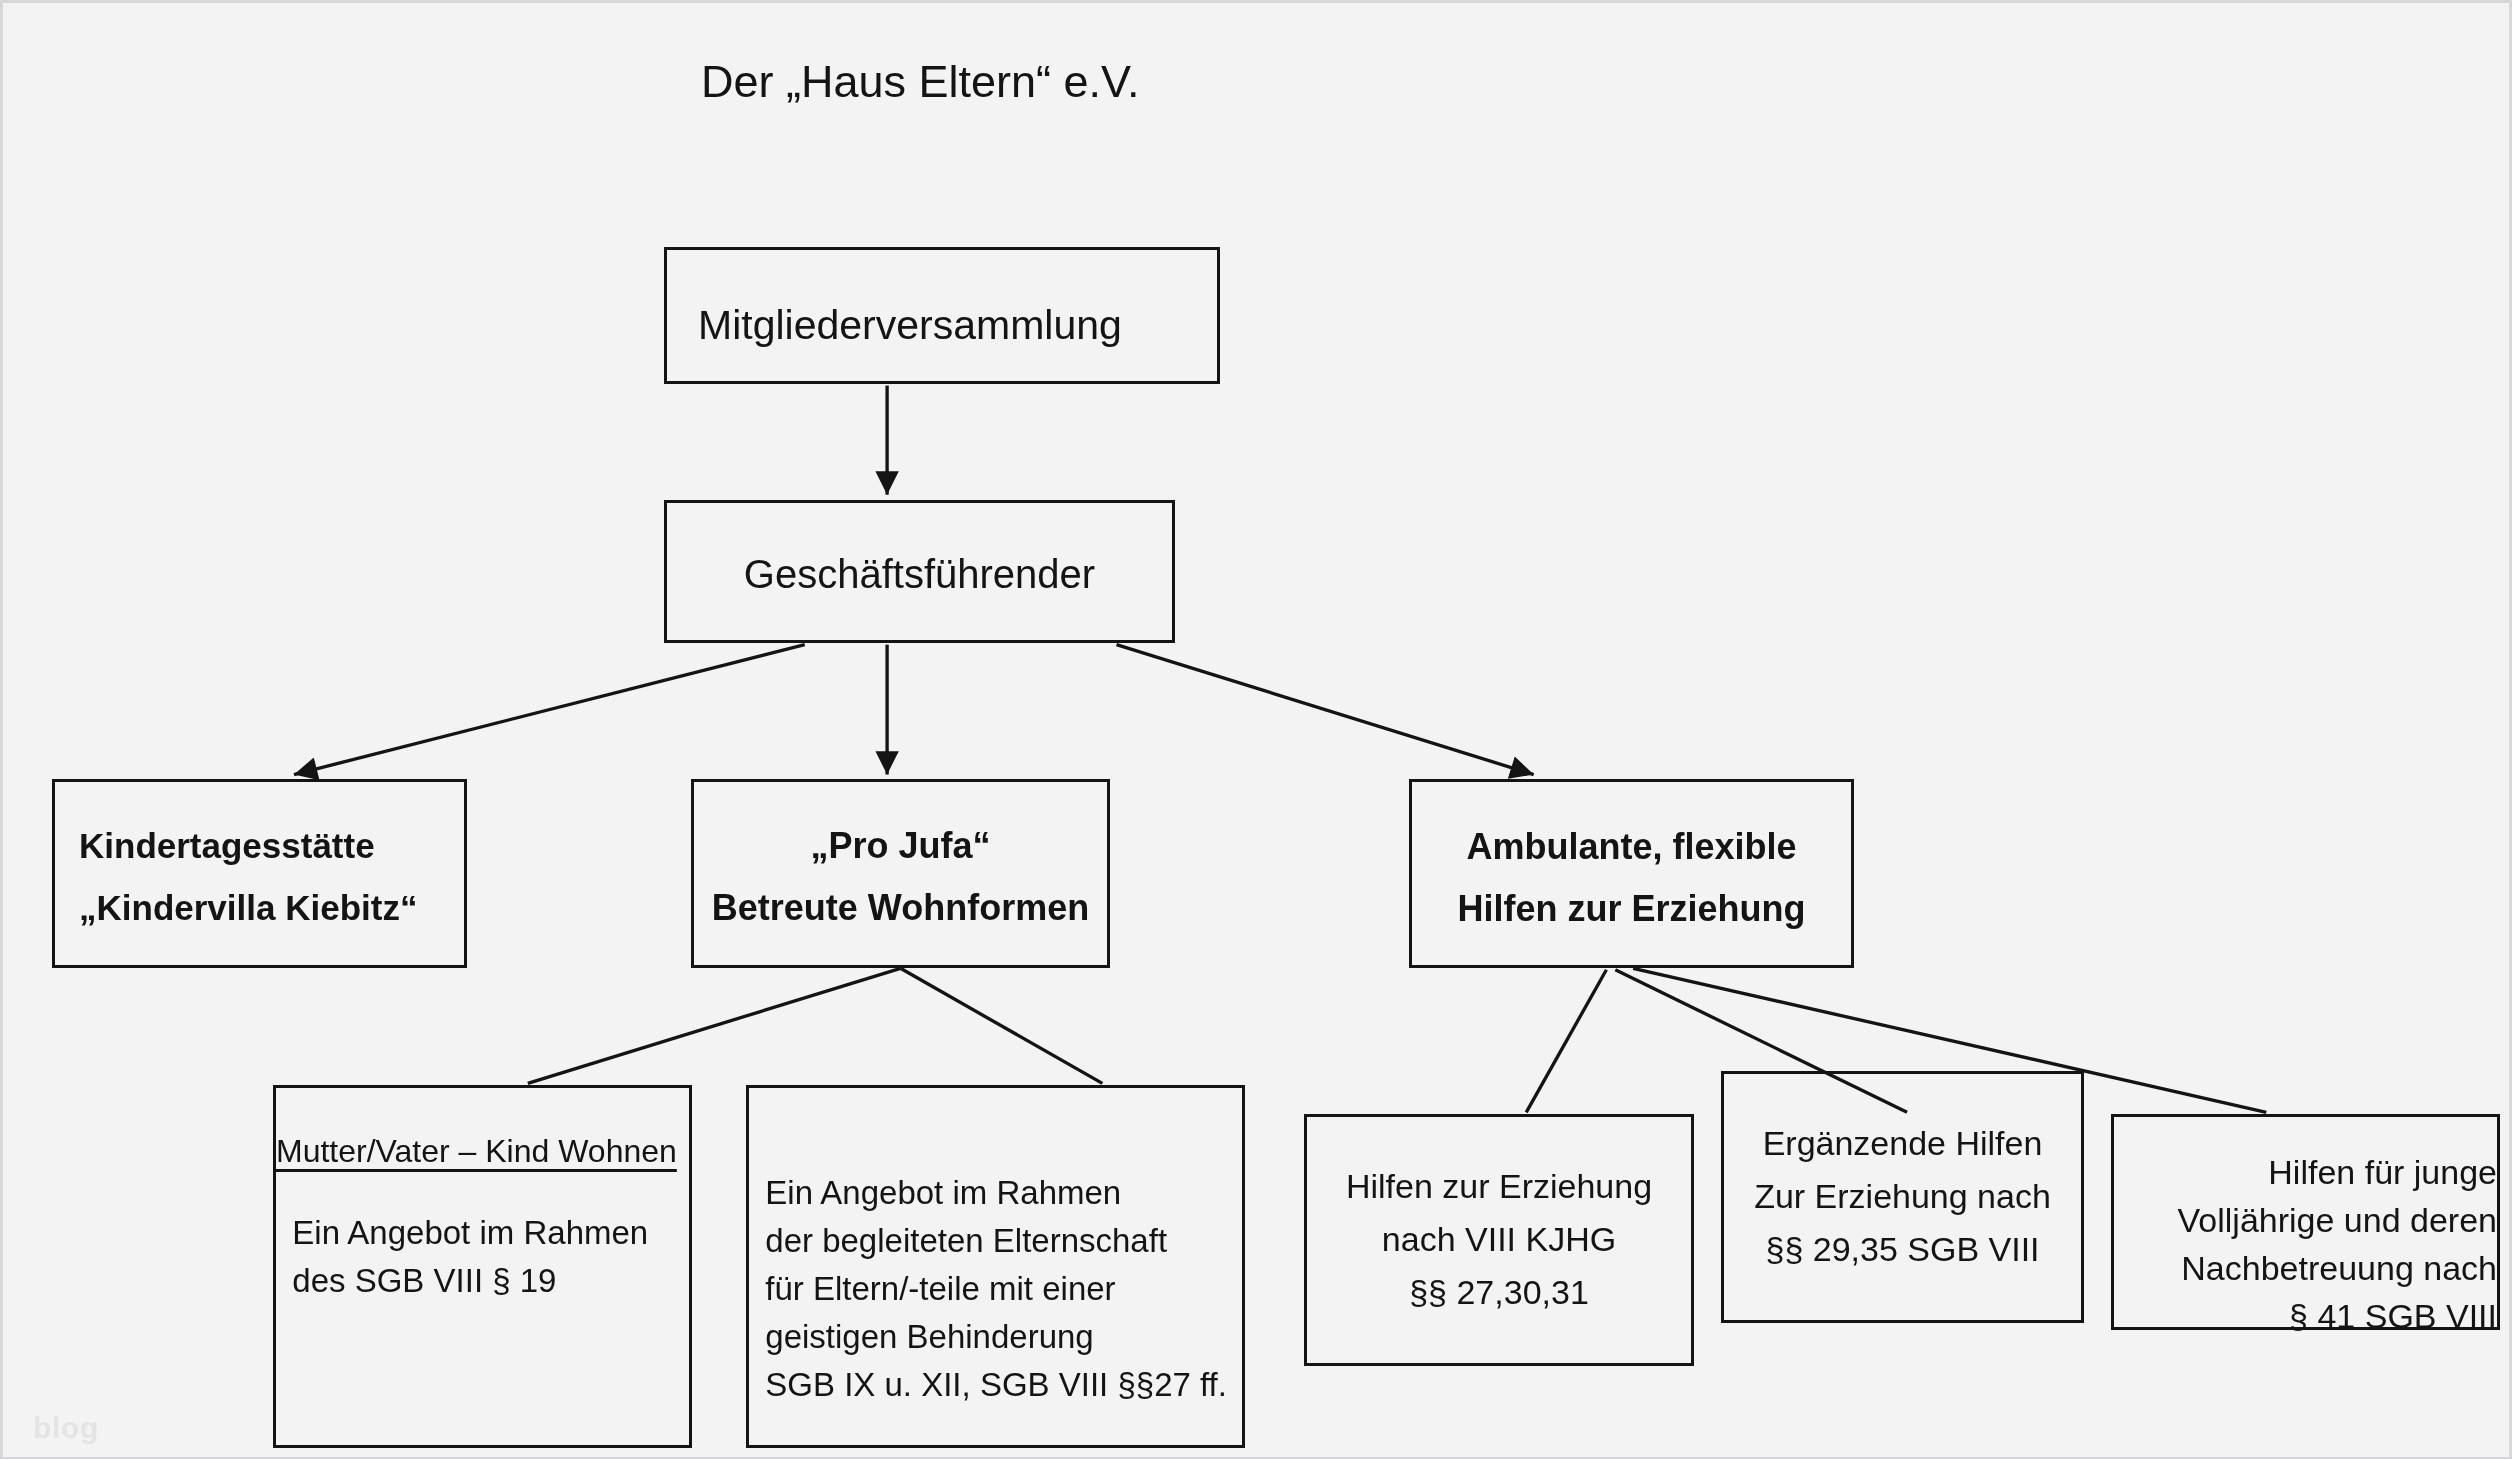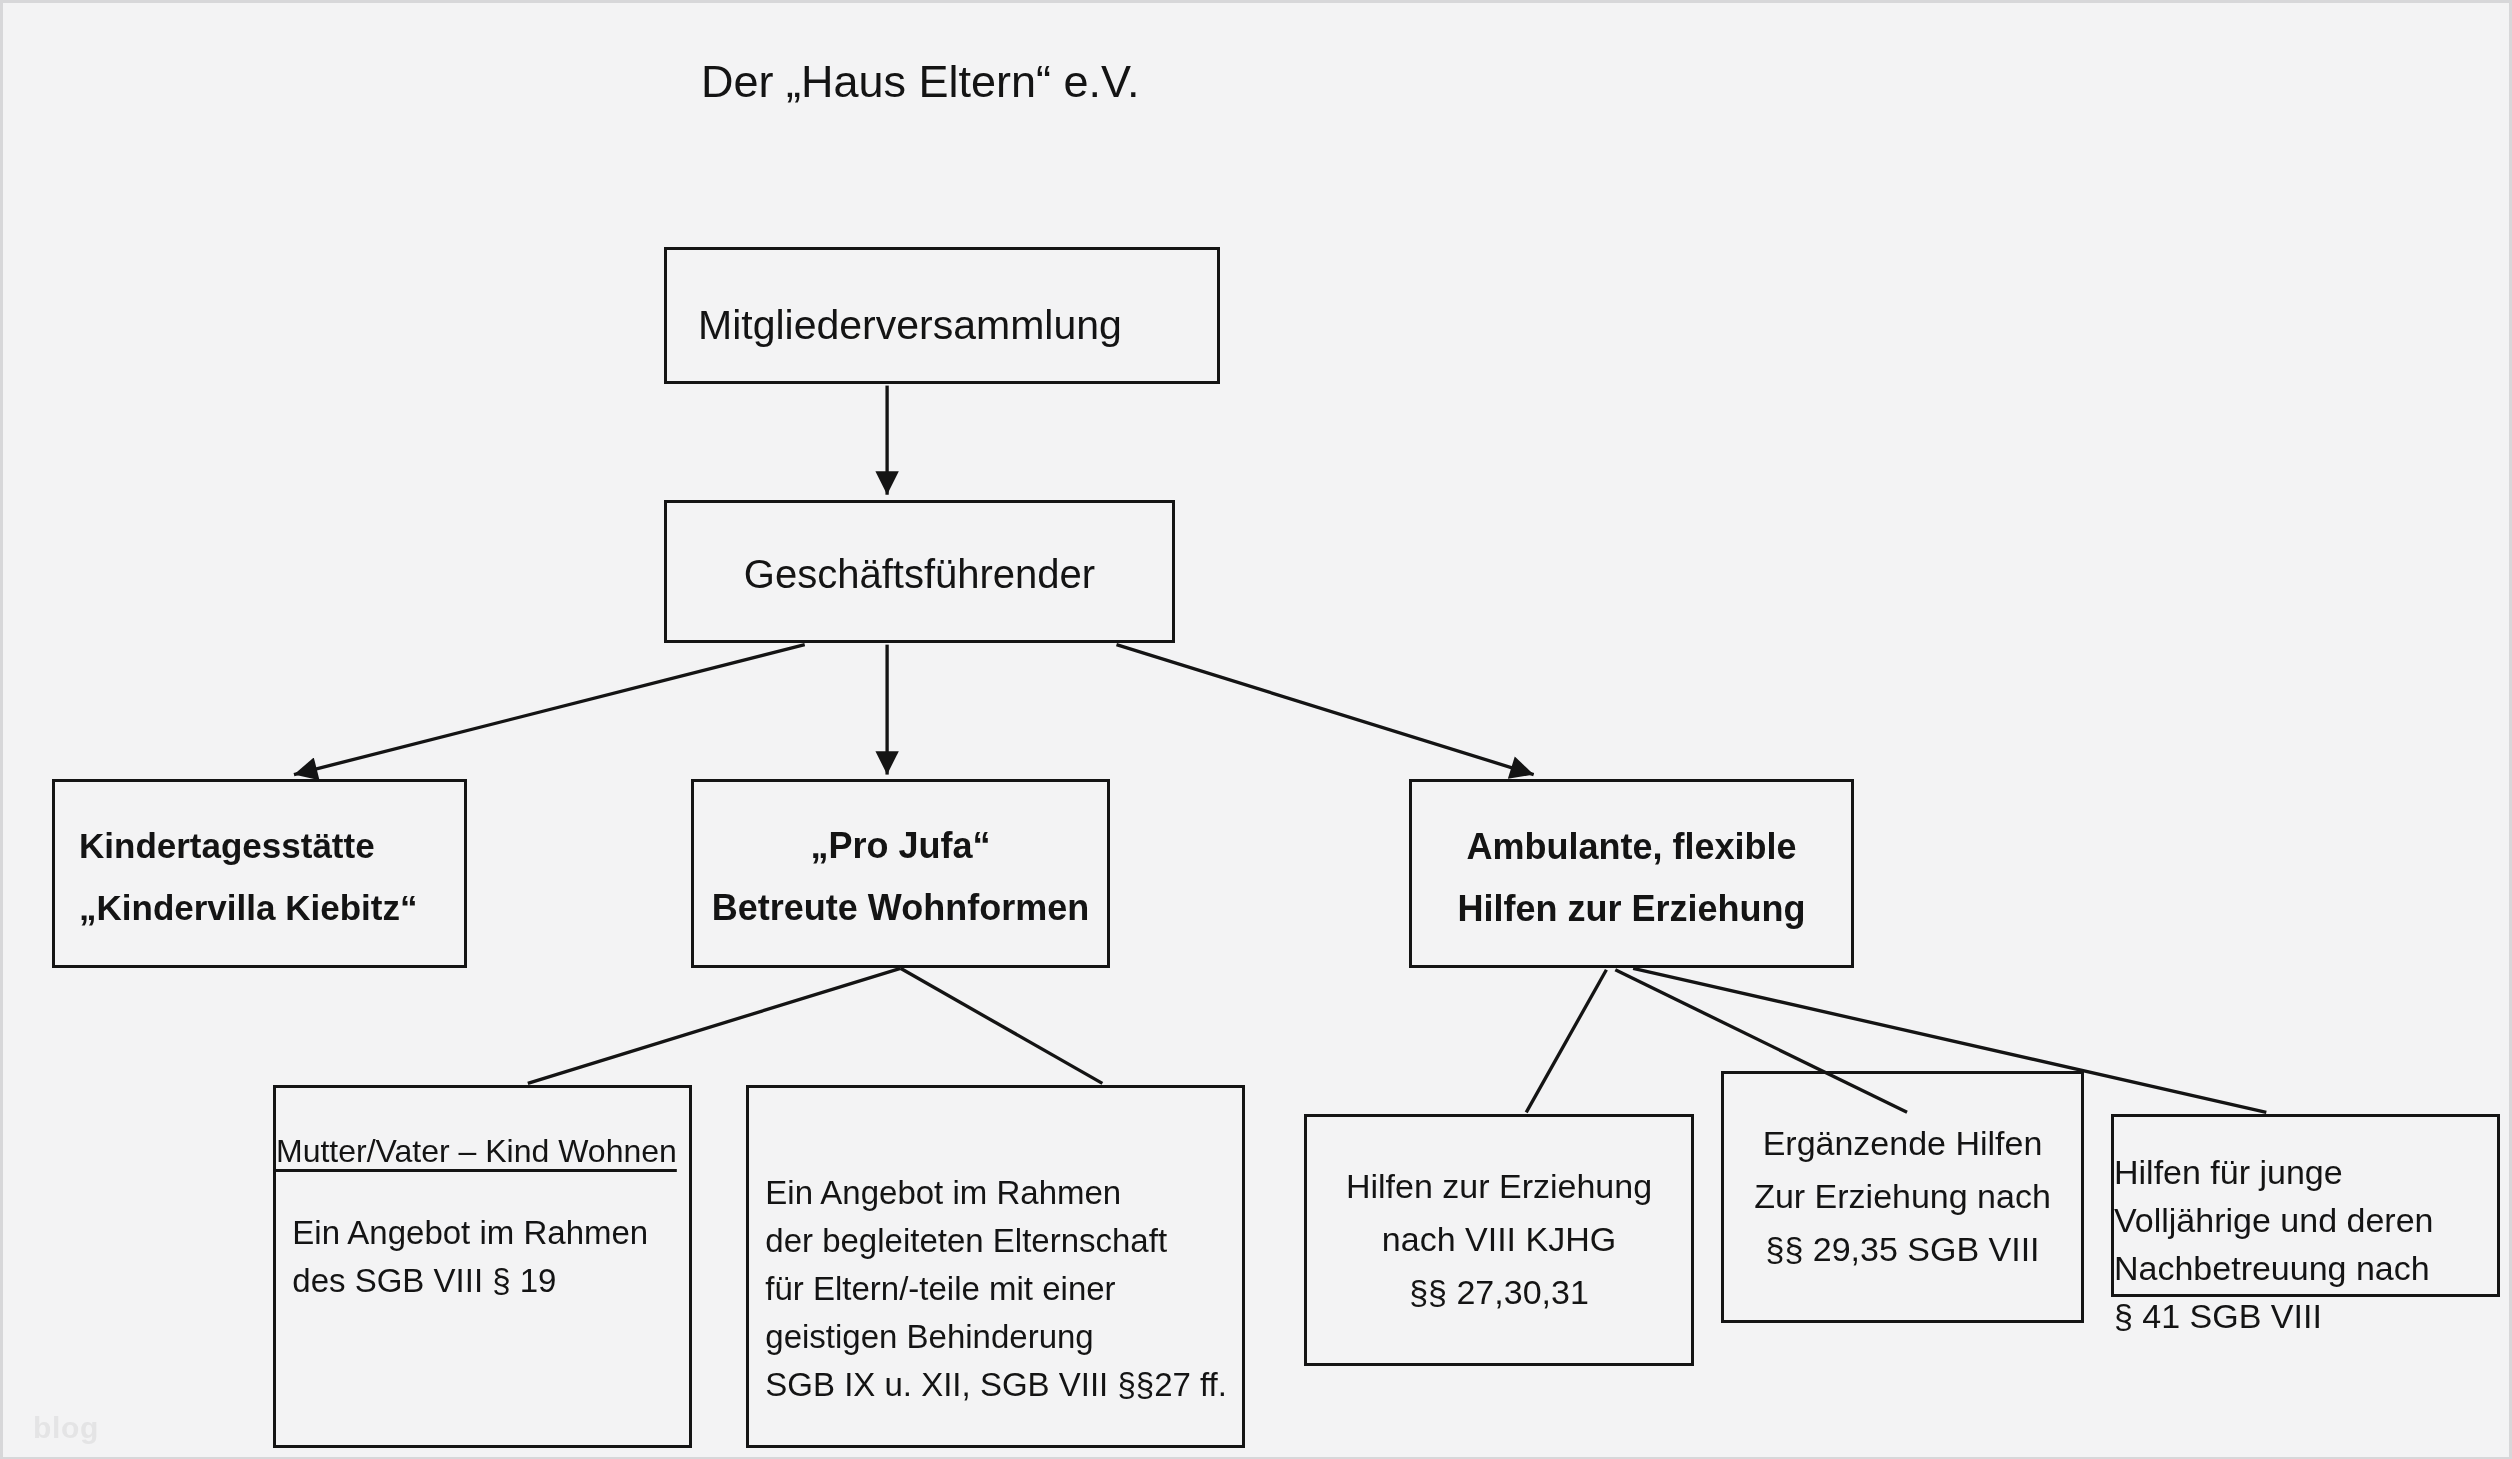--- a/index.html
+++ b/index.html
@@ -61,22 +61,22 @@
   #box-familienwohnen { left: 743px; top: 1082px; width: 499px; height: 363px;
               font-size: 33px; padding-top: 45px; }
   #box-familienwohnen .heading { padding-left: 24px; font-size: 32px;
               text-decoration: underline; text-underline-offset: 7.4px; }
   #box-familienwohnen .body { margin-top: 36px; padding-left: 16.3px; line-height: 48px; }
   
   #box-hze { left: 1301px; top: 1111px; width: 390px; height: 252px;
               text-align: center; font-size: 34px; line-height: 53px; padding-top: 43px; }
   #box-ergaenzend { left: 1718px; top: 1068px; width: 363px; height: 252px;
               text-align: center; font-size: 34px; line-height: 53px; padding-top: 43px; }
-  #box-volljaehrige { left: 2108px; top: 1111px; width: 389px; height: 183px;
-              text-align: left; font-size: 34px; line-height: 48px; padding-top: 31px; }
+  #box-volljaehrige { left: 2108px; top: 1111px; width: 389px; height: 216px;
+              text-align: right; font-size: 34px; line-height: 48px; padding-top: 31px; }
   #connector-layer { position: absolute; left: 0; top: 0; }
   #connector-layer line { stroke: #141414; stroke-width: 4.5px; }
   .watermark {
     position: absolute; left: 30px; top: 1408px;
     font-size: 30px; font-weight: bold; color: #e4e4e5;
     letter-spacing: 0.7px;
   }
 </style>
 </head>
 <body>

